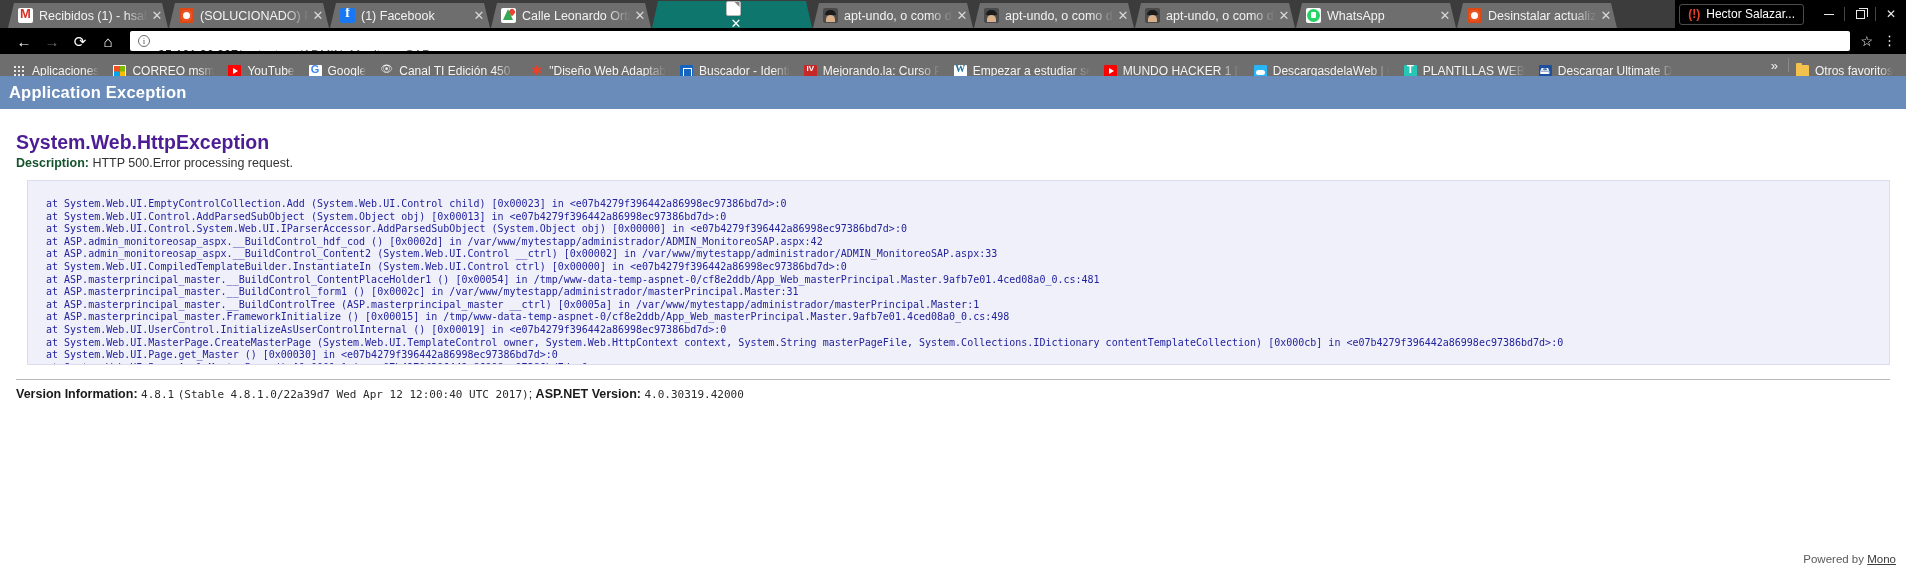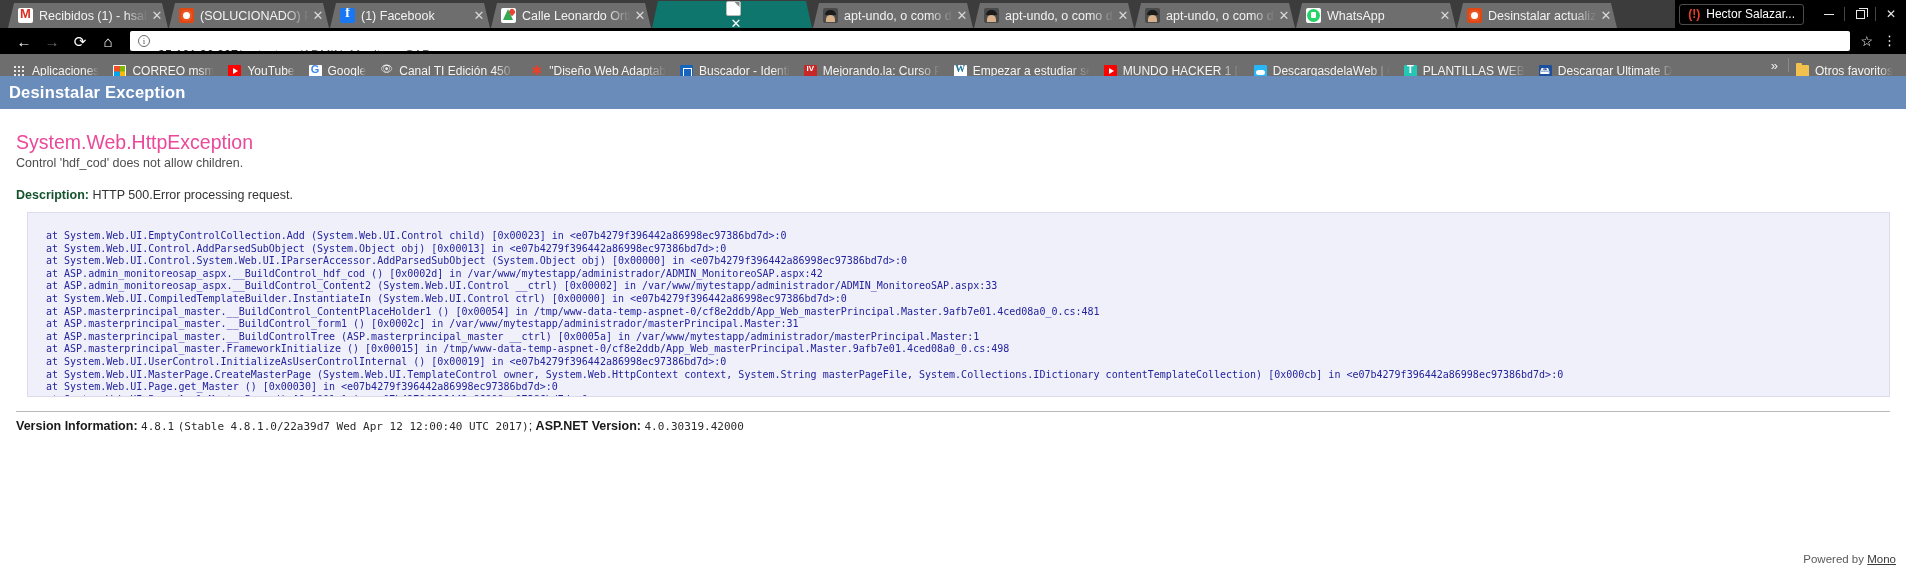--- a/index.html
+++ b/index.html
@@ -260,23 +260,23 @@
     color: #ffffff;
     font-size: 16.5px;
     font-weight: bold;
     padding: 7px 0 7px 9px;
     font-family: "Liberation Sans", sans-serif;
     letter-spacing: 0.2px;
   }
   .body-wrap { padding: 0 16px; }
   h1.exc {
     font-size: 19.5px;
-    font-weight: normal;
+    font-weight: bold;
     margin: 22px 0 2px 0;
-    color: #ec4899;
+    color: #4c1d95;
     font-family: "Liberation Sans", sans-serif;
   }
   .exc-sub {
     font-size: 12.5px;
     color: #4d4d4d;
     margin: 0 0 18px 0;
   }
   .kv { font-size: 12.5px; color: #333; margin: 0 0 10px 0; }
   .kv b { color: #14532d; }
   .kv.tight { margin-bottom: 7px; }
@@ -467,25 +467,24 @@
     <div class="bm-overflow">»</div>
     <div class="bm-sep"></div>
     <div class="bm">
       <span class="bmicon ic-folder"></span>
       <span class="bmtext">Otros favoritos</span>
     </div>
   </div>
 
   <div class="page">
 
-    <div class="apphdr">Desinstalar Exception</div>
+    <div class="apphdr">Application Exception</div>
 
     <div class="body-wrap">
       <h1 class="exc">System.Web.HttpException</h1>
-      <div class="exc-sub">Control 'hdf_cod' does not allow children.</div>
 
       <div class="kv">
         <b>Description:</b>
         <span>HTTP 500.Error processing request.</span>
       </div>
 
 
 
       <div class="trace">
         <pre>at System.Web.UI.EmptyControlCollection.Add (System.Web.UI.Control child) [0x00023] in &lt;e07b4279f396442a86998ec97386bd7d&gt;:0

